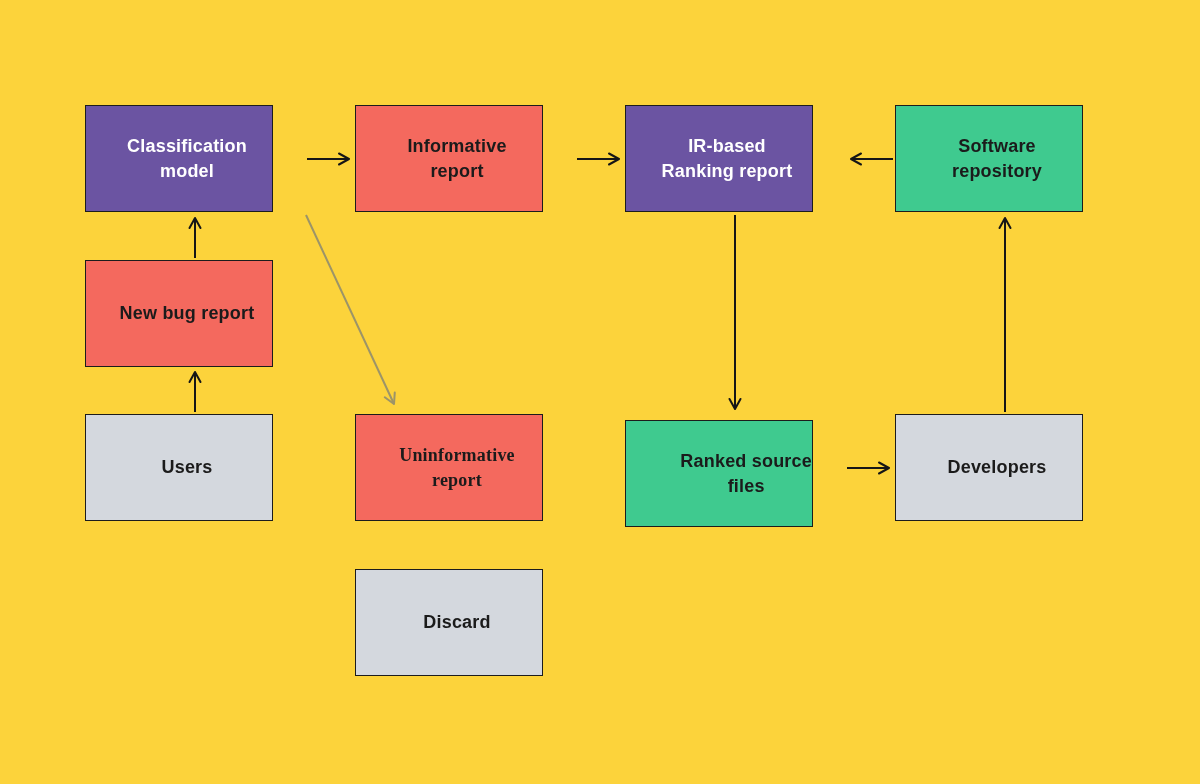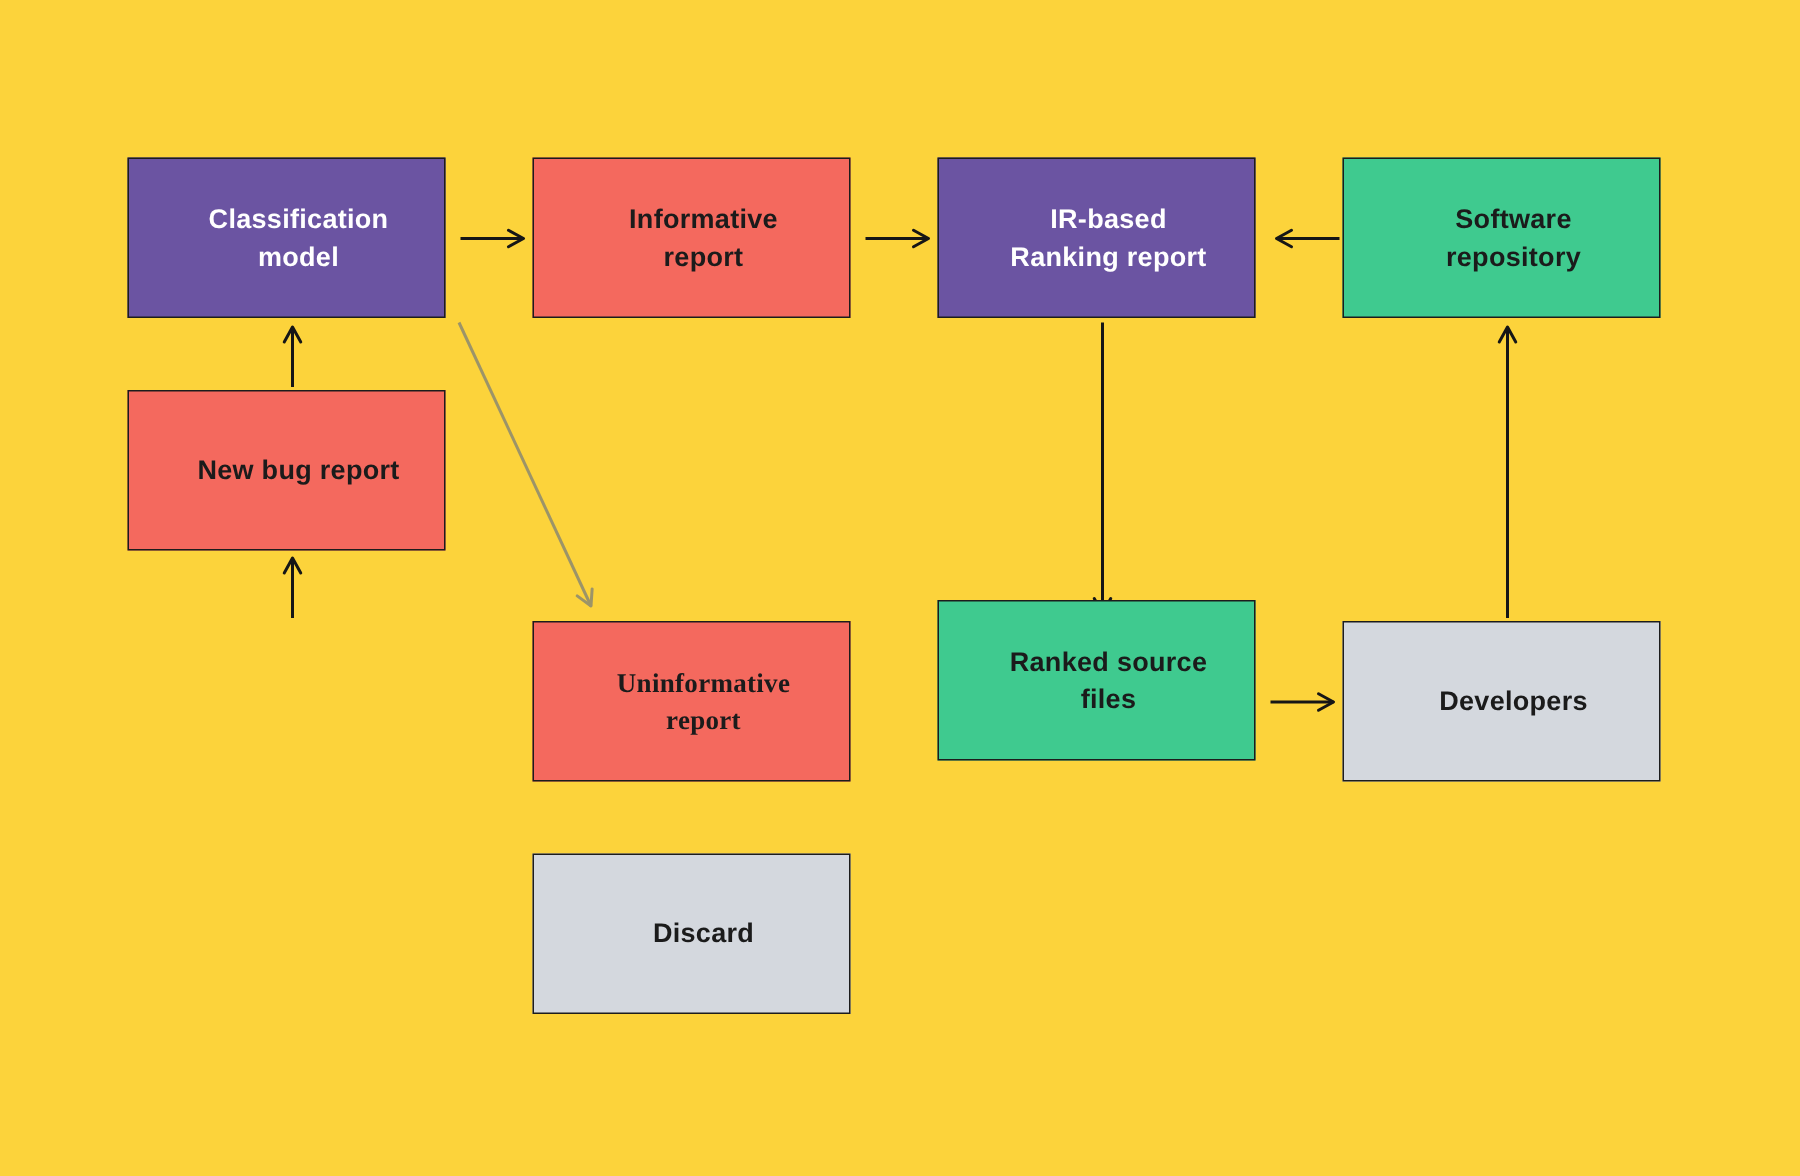--- a/index.html
+++ b/index.html
@@ -20,21 +20,21 @@
     left: 0;
     top: 0;
     width: 1200px;
     height: 784px;
     pointer-events: none;
   }
   .edge { stroke: var(--arrow, #161616); stroke-width: 2; }
   .edge.muted { stroke: var(--muted-arrow, #9c9468); }
   .node {
     position: absolute;
-    width: 212px;
+    width: 188px;
     height: 107px;
     box-sizing: border-box;
     border: 1.5px solid var(--border, #1c1c1c);
     display: flex;
     align-items: center;
     justify-content: center;
     text-align: center;
     font-weight: 700;
     font-size: 18px;
     line-height: 25px;
@@ -48,21 +48,21 @@
   .fill-gray   { background: var(--gray, #d4d8de);   color: var(--text-dark, #1b1b1b); }
 
   
   .pos-c1r1 { left: 85px;  top: 105px; }
   .pos-c2r1 { left: 355px; top: 105px; justify-content: center; }
   .pos-c3r1 { left: 625px; top: 105px; }
   .pos-c4r1 { left: 895px; top: 105px; justify-content: center; }
   .pos-c1r2 { left: 85px;  top: 260px; align-items: center; }
   .pos-c1r3 { left: 85px;  top: 414px; }
   .pos-c2r3 { left: 355px; top: 414px; font-family: Liberation Serif, serif; }
-  .pos-c3r3 { left: 625px; top: 400px; }
+  .pos-c3r3 { left: 625px; top: 420px; justify-content: flex-end; }
   .pos-c4r3 { left: 895px; top: 414px; }
   .pos-c2r4 { left: 355px; top: 569px; }
 </style>
 </head>
 <body>
 
 <div class="canvas">
 
   <svg class="edges" viewBox="0 0 1200 784" xmlns="http://www.w3.org/2000/svg">
     <defs>
@@ -101,20 +101,23 @@
 
   <div class="node pos-c4r1 fill-green">
     <span class="label">Software
 repository</span>
   </div>
 
   <div class="node pos-c1r2 fill-coral">
     <span class="label">New bug report</span>
   </div>
 
+  <div class="node pos-c1r3 fill-gray">
+    <span class="label">Users</span>
+  </div>
 
   <div class="node pos-c2r3 fill-coral">
     <span class="label">Uninformative
 report</span>
   </div>
 
   <div class="node pos-c3r3 fill-green">
     <span class="label">Ranked source
 files</span>
   </div>

